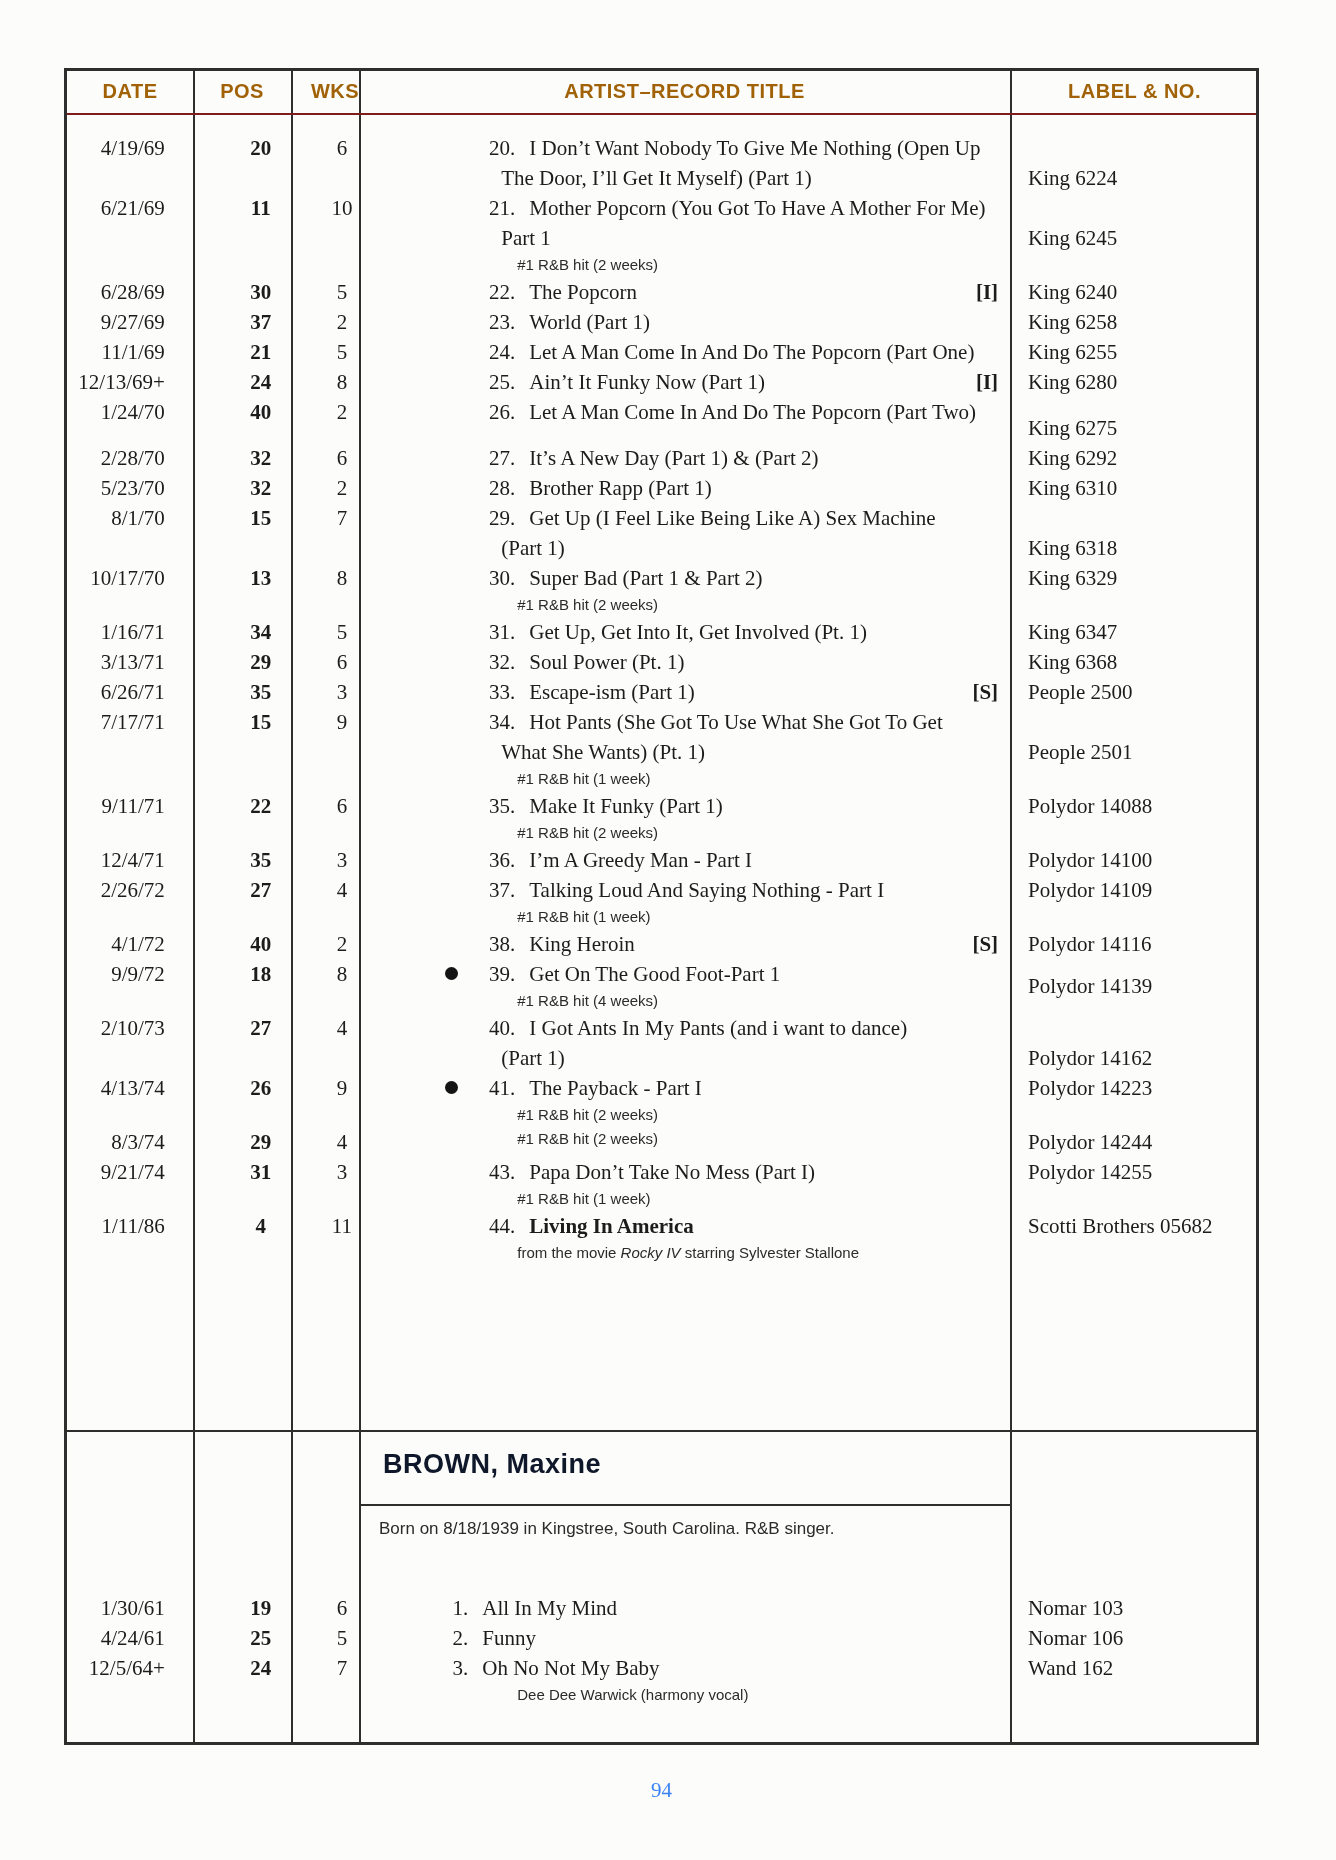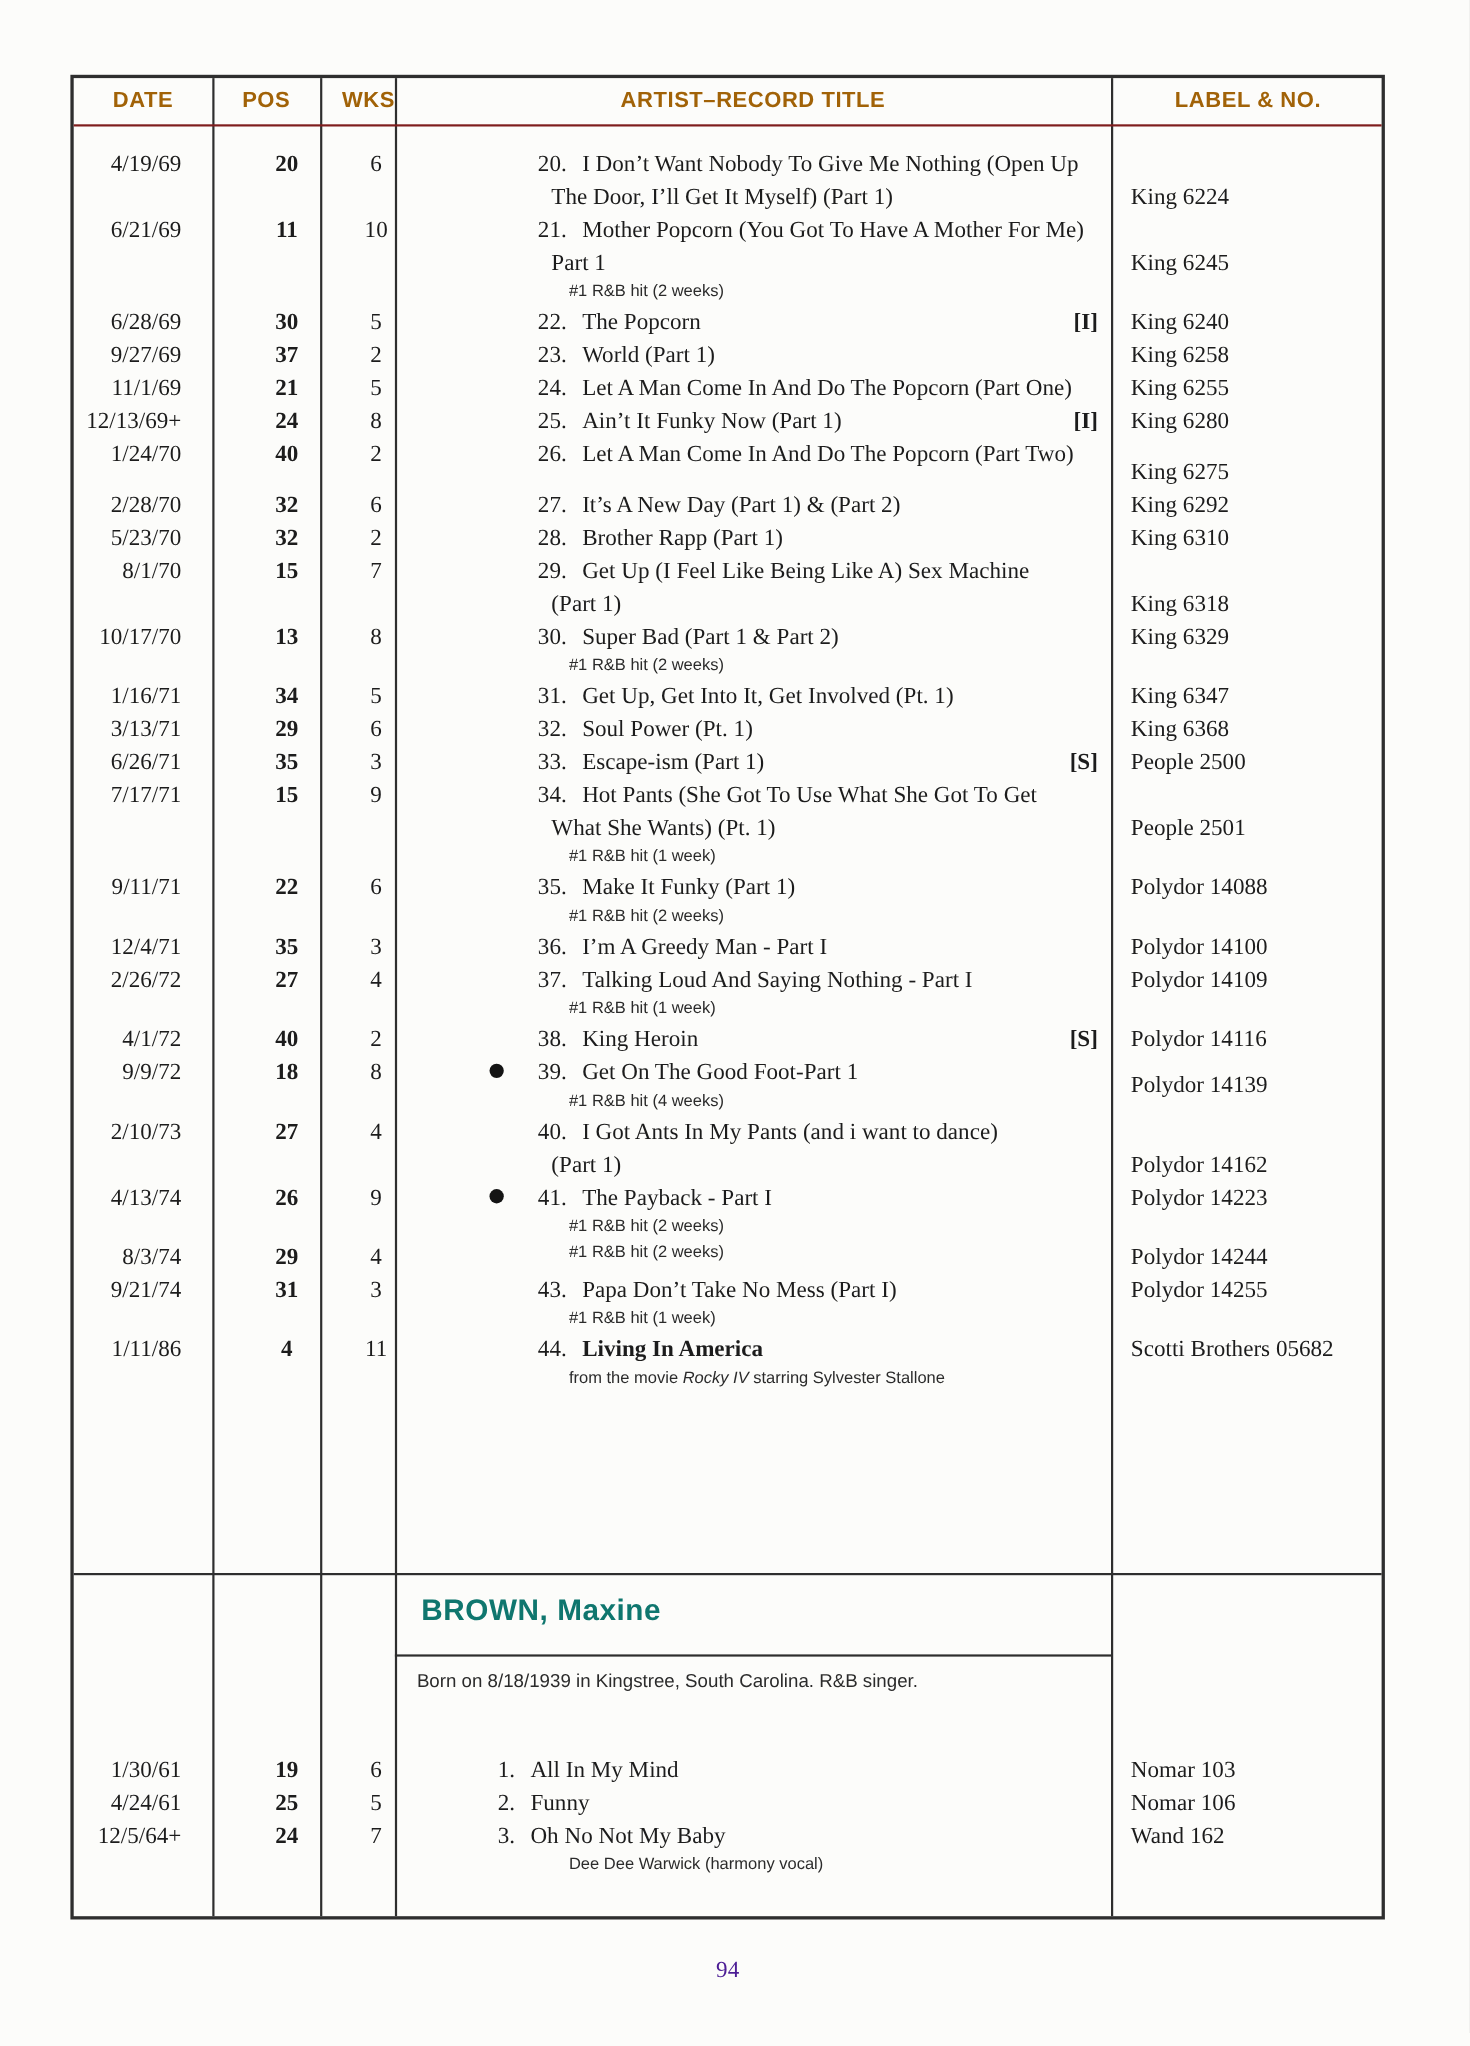--- a/index.html
+++ b/index.html
@@ -31,27 +31,27 @@
   .tl.cont{padding-left:126px;}
   .bullet{position:absolute;left:70px;top:8px;width:13px;height:13px;border-radius:50%;
           background:#141414;}
   .bold-title{font-weight:bold;}
   .note{font-family:"Liberation Sans","DejaVu Sans",sans-serif;font-size:15px;line-height:24px;
         color:#2b2b2b;padding-left:142px;}
   .note .it{font-style:italic;}
   .sec-divider{position:absolute;left:0;right:0;height:2px;background:#2e2e2e;top:1359px;}
   .artist-header{position:absolute;left:316px;top:1378px;
         font-family:"Liberation Sans","DejaVu Sans",sans-serif;font-weight:bold;font-size:27px;
-        letter-spacing:.5px;color:#0f766e;}
+        letter-spacing:.5px;color:#0f172a;}
   .artist-underline{position:absolute;left:292px;width:651px;height:2px;background:#2e2e2e;top:1433px;}
   .bio{position:absolute;left:312px;top:1448px;
         font-family:"Liberation Sans","DejaVu Sans",sans-serif;font-size:17px;color:#2b2b2b;}
   .mx{position:absolute;left:0;right:0;top:1504px;}
   .page-num{position:absolute;left:64px;width:1195px;top:1778px;text-align:center;
-        font-size:21px;color:#4c1d95;}
+        font-size:21px;color:#3b82f6;}
 </style>
 </head>
 <body>
 
 <div class="page">
   <div class="scan-table">
 
     <div class="vline vl-1"></div>
     <div class="vline vl-2"></div>
     <div class="vline vl-3"></div>

